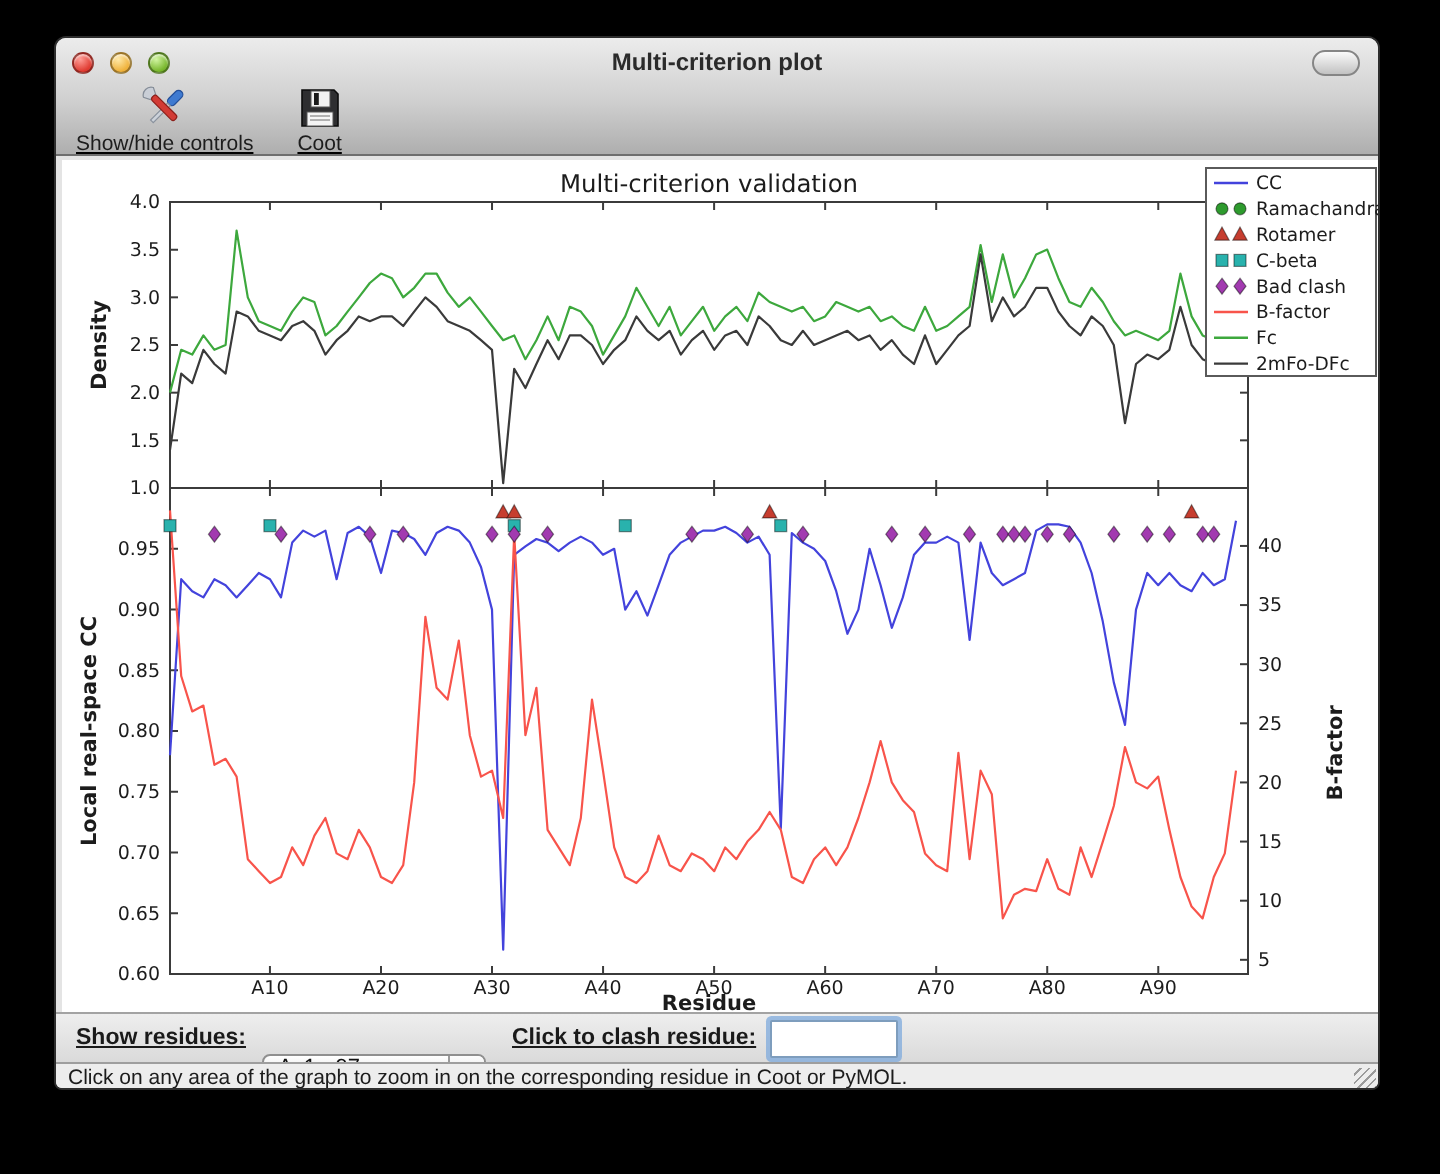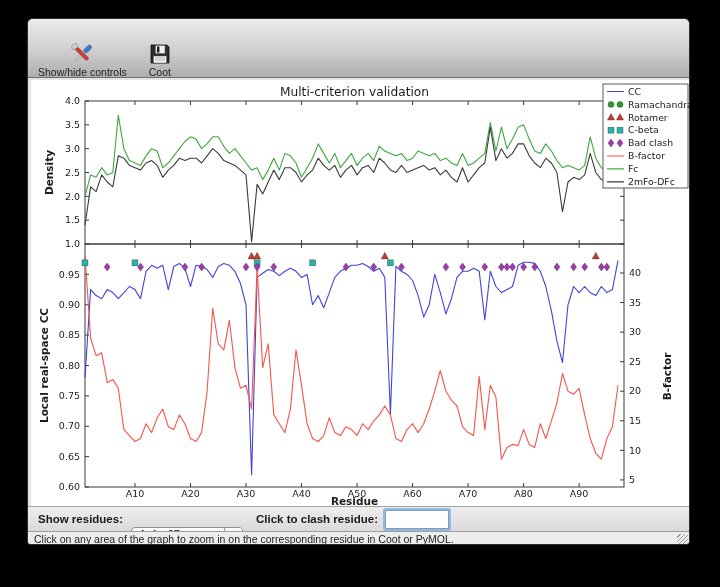--- a/index.html
+++ b/index.html
@@ -16,32 +16,32 @@
   .lights{position:absolute;left:8px;top:7px;display:flex;gap:8px;}
   .light{width:11px;height:11px;border-radius:50%;box-sizing:border-box;
          border:1px solid rgba(0,0,0,0.35);box-shadow:inset 0 1px 1px rgba(255,255,255,0.6);}
   .light.red{background:radial-gradient(circle at 35% 30%,#ff9d96,#df3a30 70%);}
   .light.yellow{background:radial-gradient(circle at 35% 30%,#ffe9a8,#efb13a 70%);}
   .light.green{background:radial-gradient(circle at 35% 30%,#d2f5a2,#77b62b 70%);}
   .wtitle{position:absolute;left:0;right:0;top:5px;text-align:center;
           font-size:12px;font-weight:bold;color:#2b2b2b;}
   .tb-toggle{position:absolute;right:9px;top:6px;width:24px;height:13px;border-radius:7px;
           background:linear-gradient(#fafafa,#c2c2c2);border:1px solid #858585;box-sizing:border-box;}
-  .toolbar{position:absolute;left:6px;top:24px;height:34px;display:flex;align-items:flex-start;gap:14px;}
+  .toolbar{position:absolute;left:6px;top:24px;height:34px;display:flex;align-items:flex-start;gap:14px;text-decoration:underline;}
   .tbtn{display:flex;flex-direction:column;align-items:center;justify-content:flex-start;
         padding:0 4px;height:34px;}
   .tbtn .ticon{height:22px;display:flex;align-items:center;}
   .tbtn .tlabel{font-size:10.5px;color:#1d1d1d;margin-top:1px;white-space:nowrap;}
   
   .canvas{position:absolute;left:3px;top:61px;width:658px;height:426px;background:#ffffff;}
   
   .controlbar{position:absolute;left:0;top:487px;right:0;height:25px;
           background:linear-gradient(#eeeeee,#dadada);border-top:1px solid #a3a3a3;
           display:flex;align-items:center;box-sizing:border-box;padding-left:10px;}
-  .clabel{font-size:11.5px;font-weight:bold;color:#1a1a1a;white-space:pre;}
+  .clabel{font-size:11.5px;font-weight:bold;color:#1a1a1a;white-space:pre;text-decoration:underline;}
   .popup{margin-left:8px;width:112px;height:19px;border:1px solid #8f8f8f;border-radius:4px;
          background:linear-gradient(#ffffff,#e6e6e6 50%,#cfcfcf);display:flex;align-items:flex-start;
          box-sizing:border-box;overflow:hidden;box-shadow:0 1px 0 rgba(255,255,255,0.7);margin-top:34px;}
   .popup-text{flex:1;font-size:11px;color:#111;padding-left:7px;white-space:pre;}
   .popup-cap{width:17px;height:100%;border-left:1px solid #9a9a9a;
          background:linear-gradient(#fdfdfd,#d2d2d2);display:flex;flex-direction:column;
          align-items:center;justify-content:center;gap:2px;}
   .arr{width:0;height:0;border-left:3.5px solid transparent;border-right:3.5px solid transparent;}
   .arr.up{border-bottom:4px solid #333;}
   .arr.dn{border-top:4px solid #333;}
@@ -56,20 +56,29 @@
         background:repeating-linear-gradient(135deg,transparent 0 2px,#9b9b9b 2px 3px);}
   svg text{font-family:"DejaVu Sans","Liberation Sans",sans-serif;}
 </style>
 </head>
 <body>
 
 <div class="stage">
   <div class="window">
 
     <div class="chrome">
+      <div class="titlebar">
+        <div class="lights">
+          <div class="light red"></div>
+          <div class="light yellow"></div>
+          <div class="light green"></div>
+        </div>
+        <div class="wtitle">Multi-criterion plot</div>
+        <div class="tb-toggle"></div>
+      </div>
 
       <div class="toolbar">
         <div class="tbtn">
           <span class="ticon">
             <svg width="26" height="22" viewBox="0 0 26 22">
               <g transform="rotate(45 13 11)">
                 <rect x="11.3" y="-1" width="4.2" height="9" rx="2" fill="#3f7ad0" stroke="#24509a" stroke-width="0.6"></rect>
                 <rect x="12.5" y="8" width="1.9" height="12" fill="#ccd2da" stroke="#8b939e" stroke-width="0.6"></rect>
               </g>
               <g transform="rotate(-45 13 11)">

